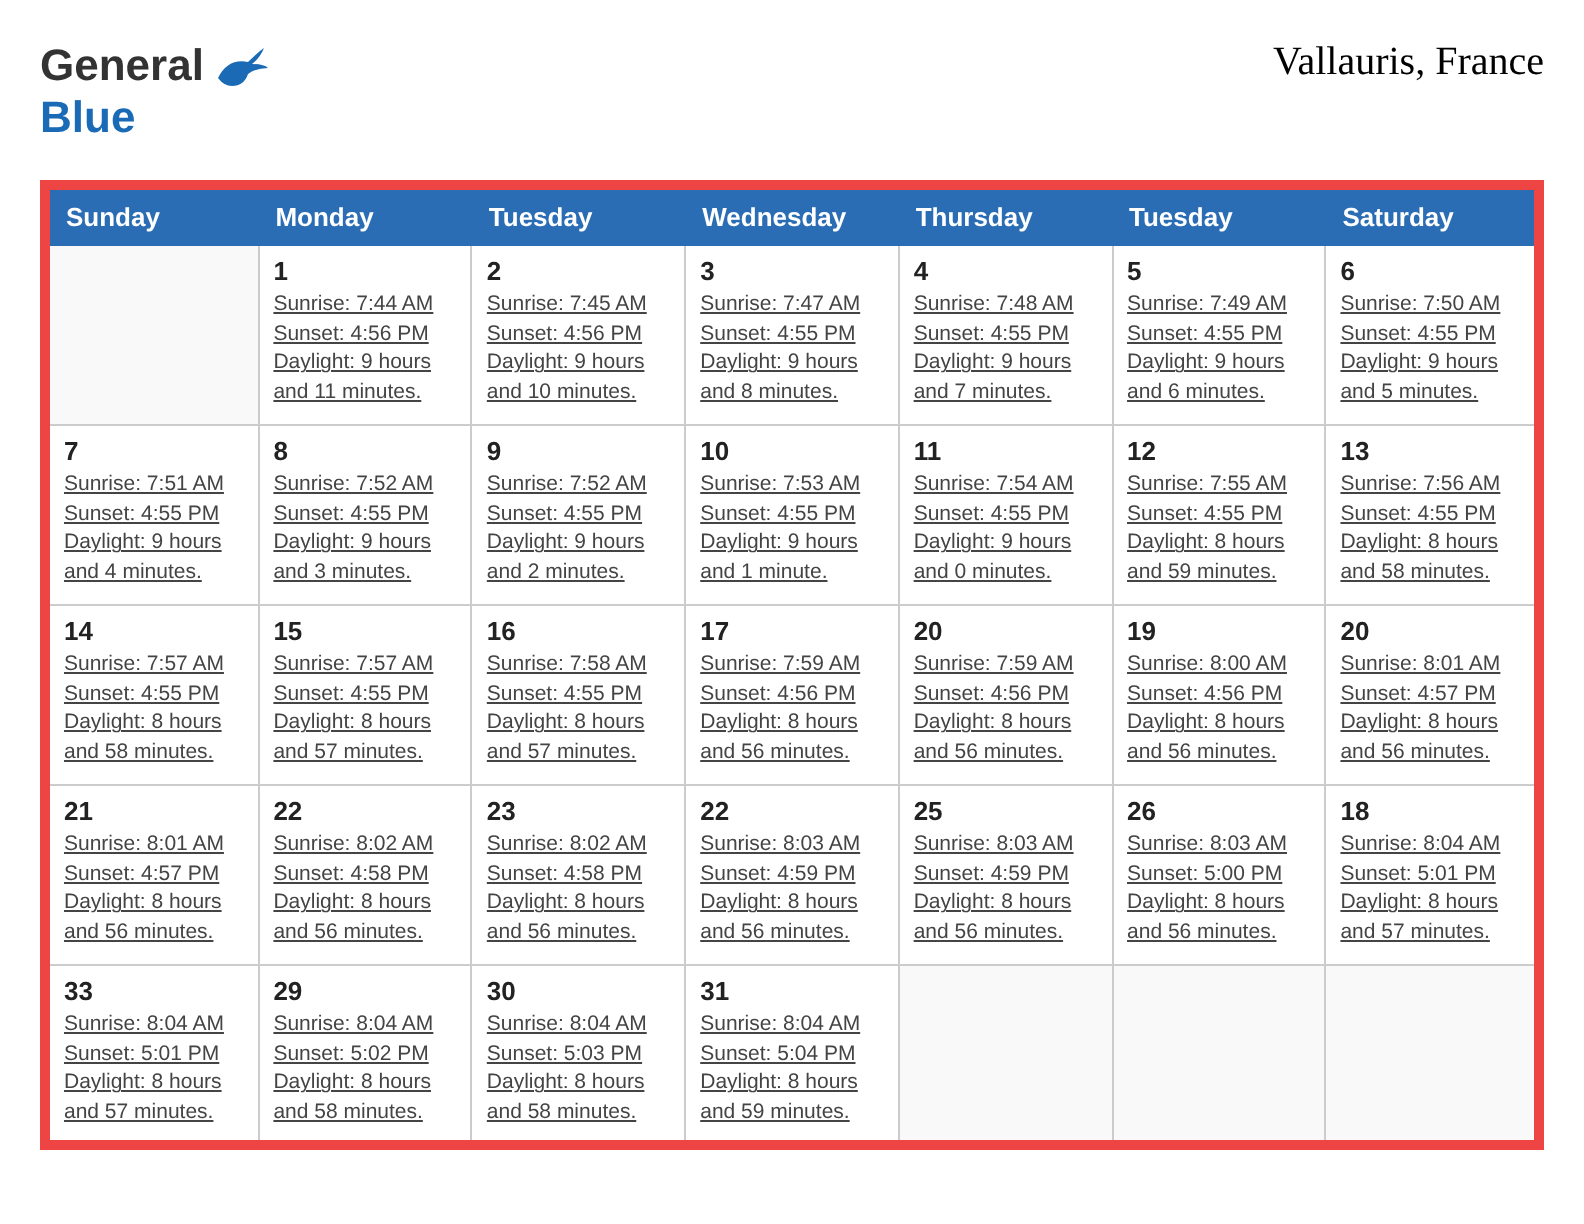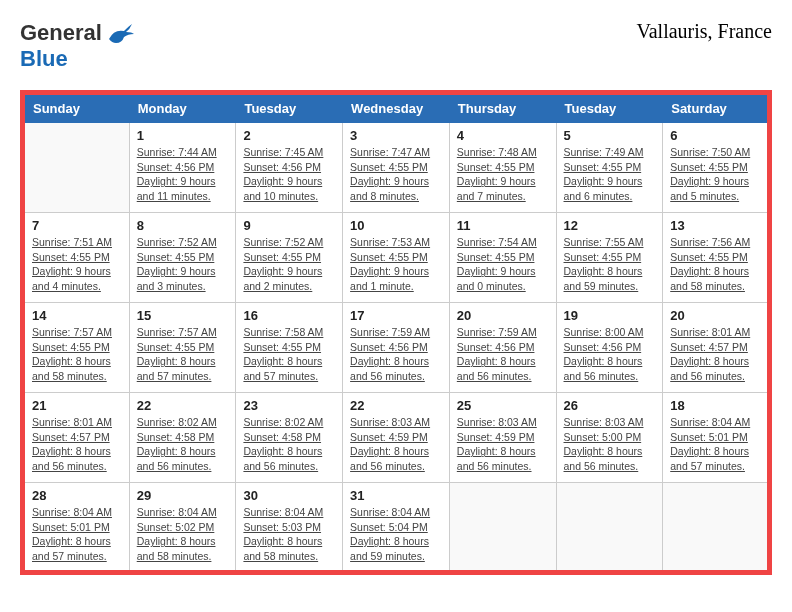--- a/index.html
+++ b/index.html
@@ -238,21 +238,21 @@
           <span class="day-number">26</span>
           <div class="day-info">Sunrise: 8:03 AM<br>Sunset: 5:00 PM<br>Daylight: 8 hours and 56 minutes.</div>
         </td>
         <td>
           <span class="day-number">18</span>
           <div class="day-info">Sunrise: 8:04 AM<br>Sunset: 5:01 PM<br>Daylight: 8 hours and 57 minutes.</div>
         </td>
       </tr>
       <tr class="week-row">
         <td>
-          <span class="day-number">28</span>
+          <span class="day-number">33</span>
           <div class="day-info">Sunrise: 8:04 AM<br>Sunset: 5:01 PM<br>Daylight: 8 hours and 57 minutes.</div>
         </td>
         <td>
           <span class="day-number">29</span>
           <div class="day-info">Sunrise: 8:04 AM<br>Sunset: 5:02 PM<br>Daylight: 8 hours and 58 minutes.</div>
         </td>
         <td>
           <span class="day-number">30</span>
           <div class="day-info">Sunrise: 8:04 AM<br>Sunset: 5:03 PM<br>Daylight: 8 hours and 58 minutes.</div>
         </td>

